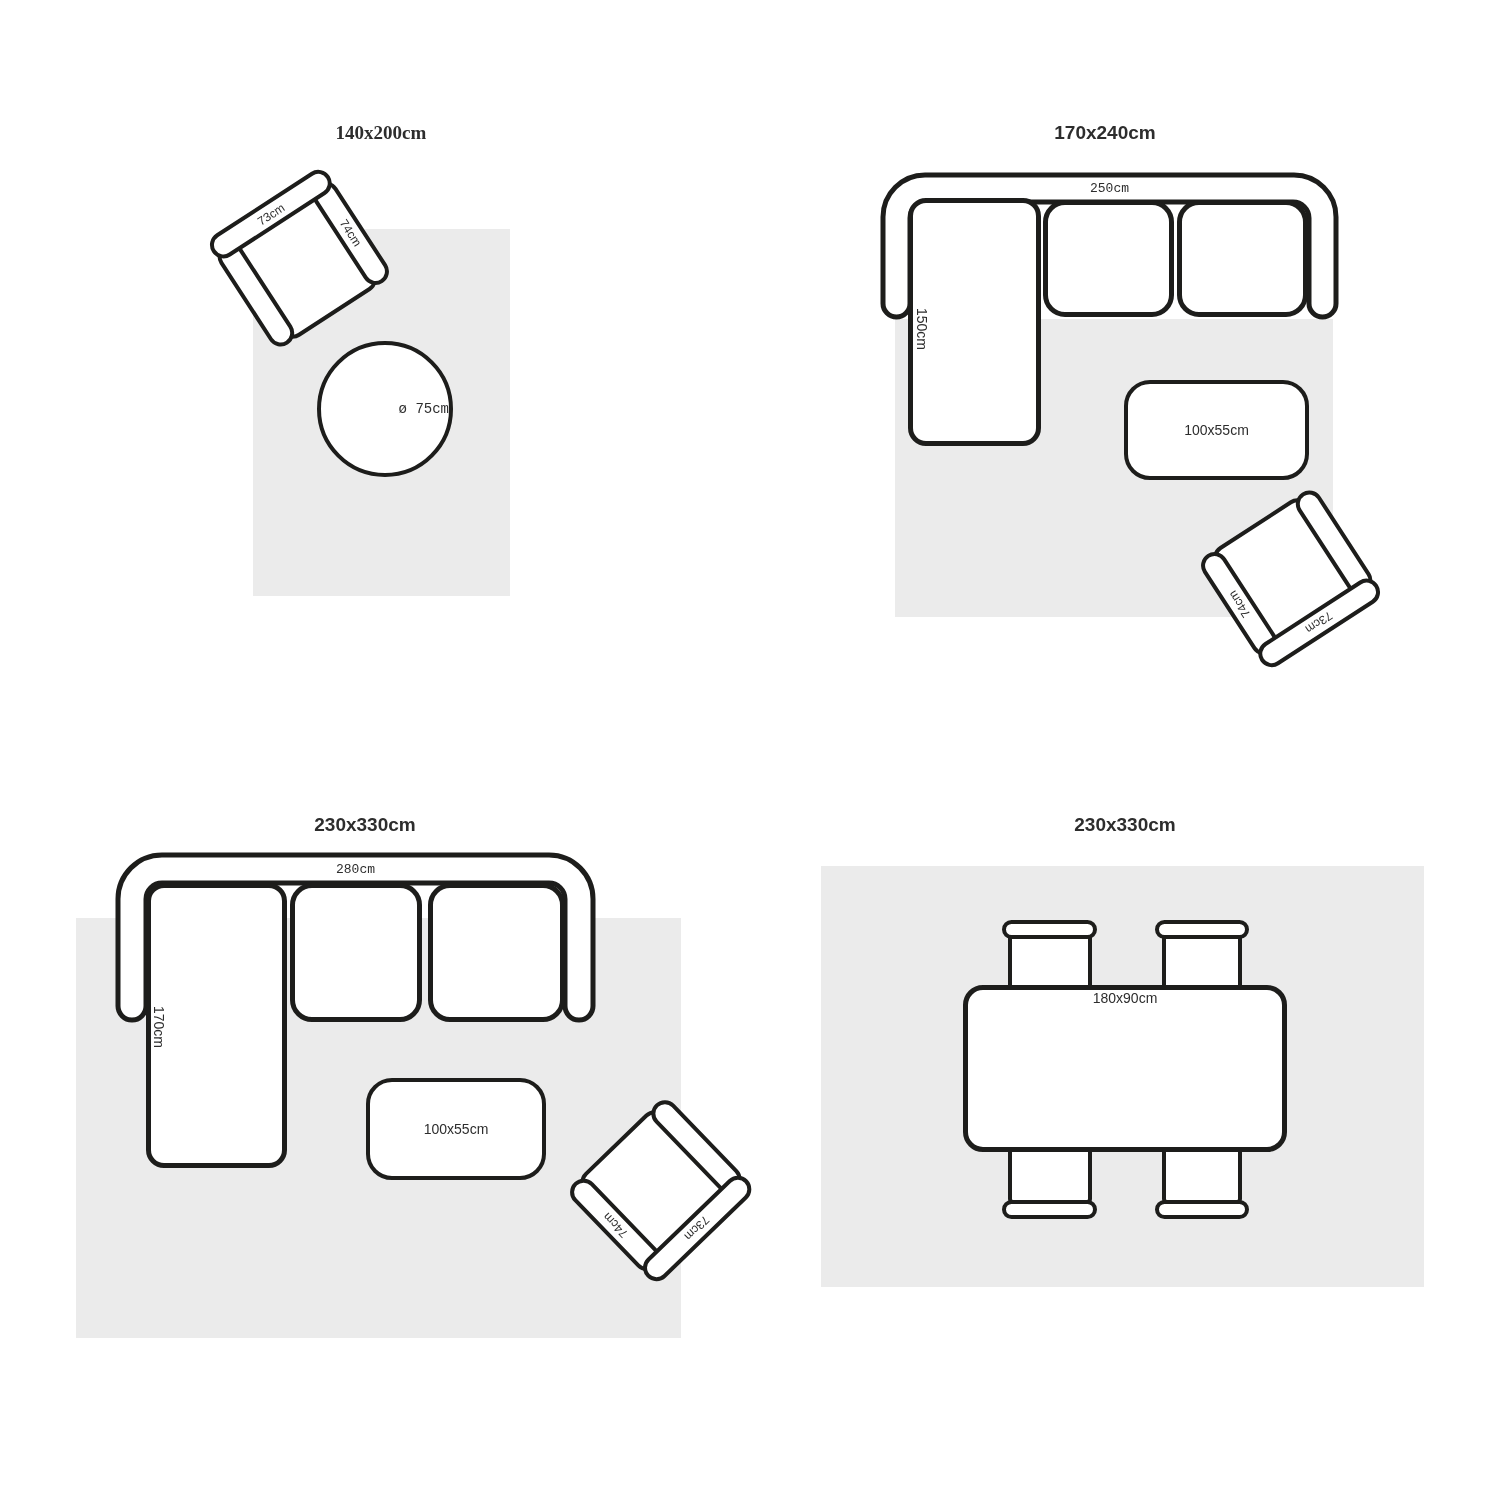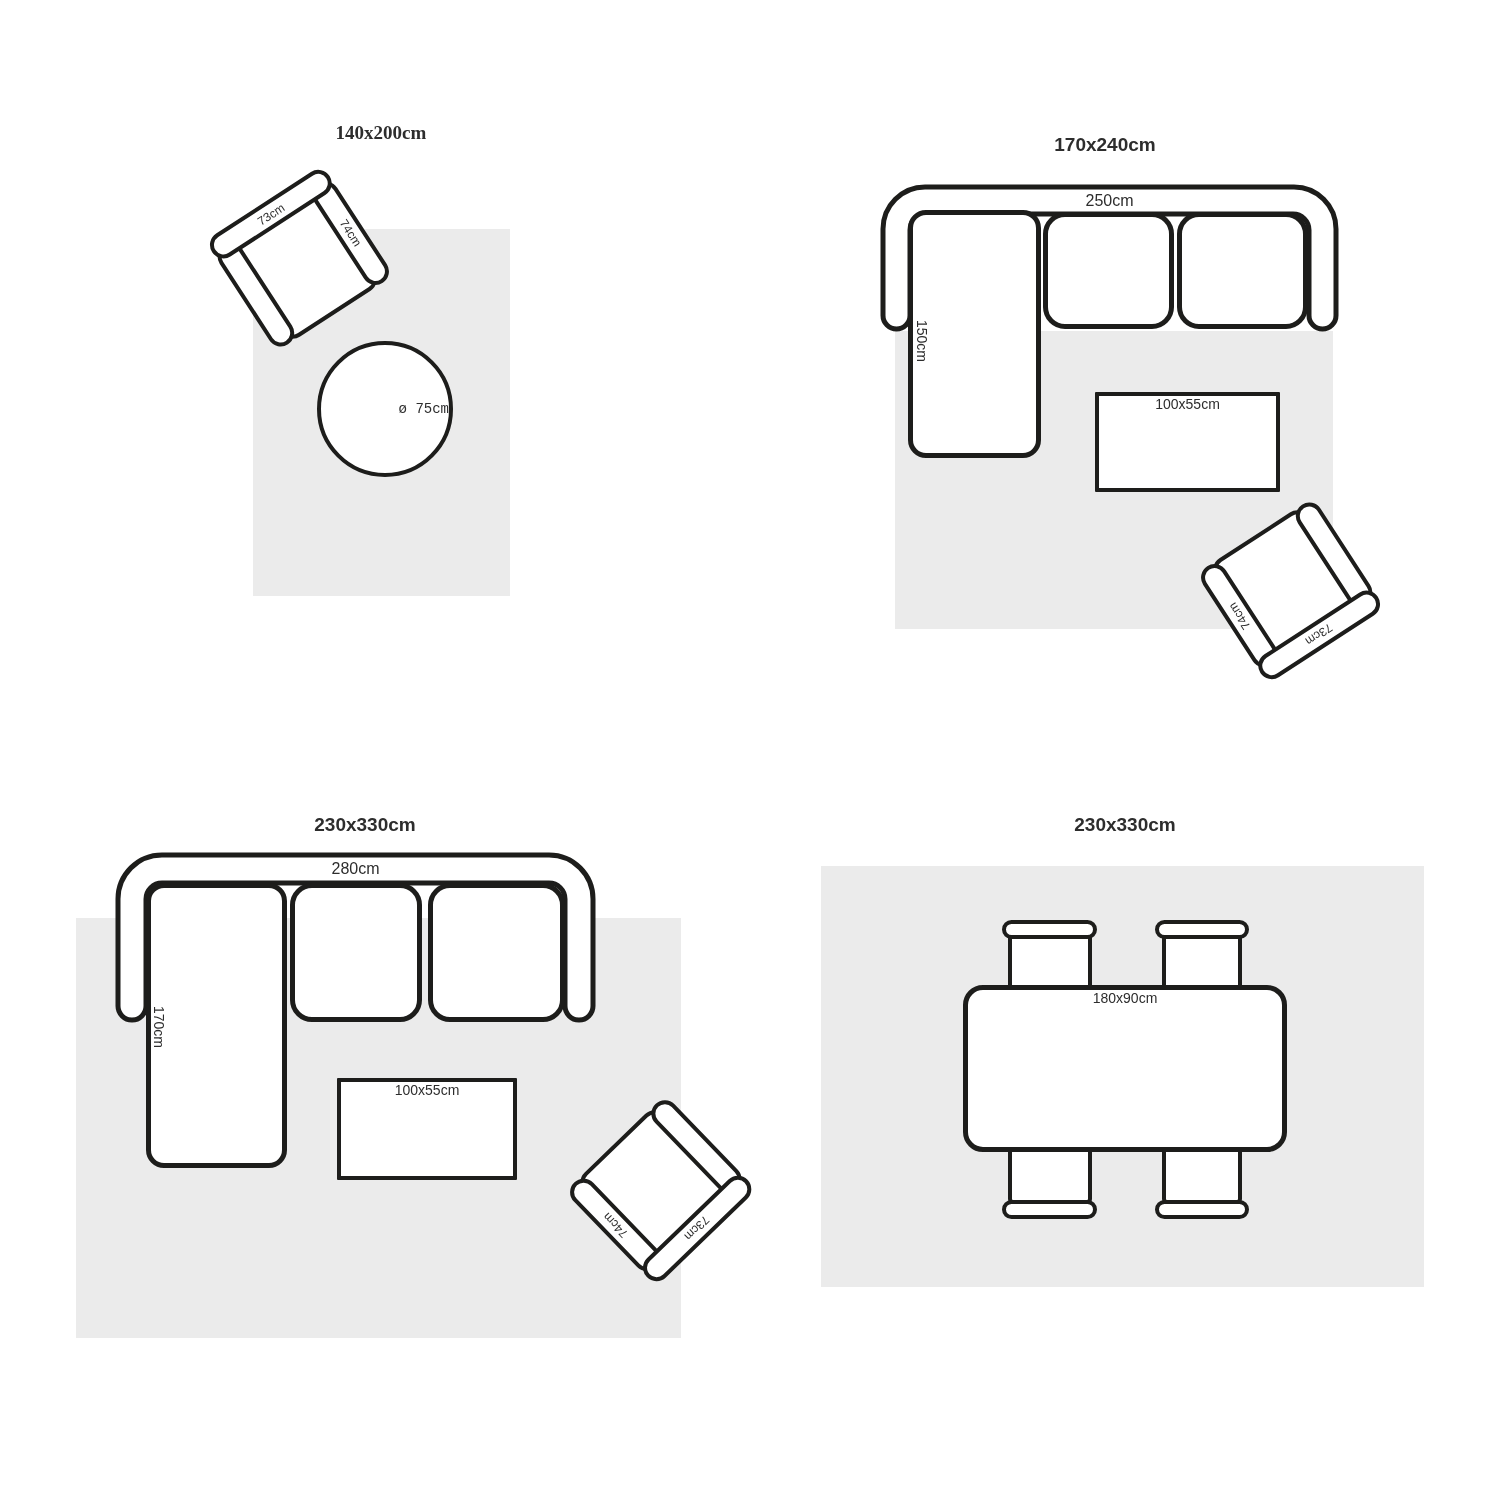--- a/index.html
+++ b/index.html
@@ -10,37 +10,37 @@
   }
   html,body{margin:0;padding:0;background:var(--bg);}
   body{font-family:"Liberation Sans",sans-serif;color:var(--text);}
   .canvas{position:relative;width:1500px;height:1500px;background:var(--bg);overflow:hidden;}
   .quad{position:absolute;width:750px;height:750px;}
   .qtitle{position:absolute;transform:translateX(-50%);font-size:19px;font-weight:700;white-space:nowrap;color:var(--text);}
   .rug{position:absolute;background:var(--rug);}
   .outline{position:absolute;background:#fff;border:5px solid var(--stroke);box-sizing:border-box;}
   .thin{border-width:4px;}
   .lbl{font-size:14px;color:var(--text);}
-  .hlabel{position:absolute;display:flex;align-items:center;justify-content:center;font-size:16px;color:var(--text);}
+  .hlabel{position:absolute;display:flex;align-items:center;justify-content:center;font-size:13px;color:var(--text);font-family:Liberation Mono, monospace;}
   .vlabel{position:absolute;writing-mode:vertical-rl;font-size:14px;color:var(--text);white-space:nowrap;}
   .sofa-back{position:absolute;}
   .sofa-back path{fill:#fff;stroke:var(--stroke);stroke-width:5;stroke-linejoin:round;}
 
   
   .armchair{position:absolute;width:140px;height:134px;transform-origin:50% 50%;}
   .armchair .seat{left:14px;top:16px;width:112px;height:116px;border-radius:14px;border-width:4px;}
   .armchair .arm{top:14px;width:27px;height:118px;border-radius:14px;border-width:4px;display:flex;align-items:center;justify-content:center;}
   .armchair .arm-l{left:0;}
   .armchair .arm-r{left:113px;}
   .armchair .back{left:0;top:0;width:140px;height:27px;border-radius:14px;border-width:4px;display:flex;align-items:center;justify-content:center;}
   .armchair .cap-lbl{font-size:12px;color:var(--text);line-height:1;}
   .armchair .arm .cap-lbl{writing-mode:vertical-rl;}
 
   .round-table{border-radius:50%;border-width:4px;display:flex;align-items:center;justify-content:flex-end;font-family:Liberation Mono, monospace;}
-  .coffee-table{border-radius:1px;border-width:4px;display:flex;justify-content:center;}
+  .coffee-table{border-radius:26px;border-width:4px;display:flex;align-items:center;justify-content:center;margin-left:29px;}
   .cushion{border-radius:22px;}
   .chaise{border-radius:18px;}
   .dining-table{border-radius:20px;display:flex;align-items:flex-start;justify-content:center;}
   .dchair-seat{border-radius:5px;border-width:4px;}
   .dchair-back{border-radius:10px;border-width:4px;}
 </style>
 </head>
 <body>
 
 <div class="canvas">
@@ -59,21 +59,21 @@
       <div class="outline back">
         <span class="cap-lbl">73cm</span>
       </div>
     </div>
 
     <div class="outline round-table" style="left:317px;top:341px;width:136px;height:136px;">
       <span class="lbl">ø 75cm</span>
     </div>
   </div>
 
-  <div class="quad" style="left:750px;top:12px;">
+  <div class="quad" style="left:750px;top:0;">
     <div class="qtitle" style="left:355px;top:122px;">170x240cm</div>
 
     <div class="rug" style="left:145px;top:319px;width:438px;height:298px;"></div>
 
     <svg class="sofa-back" style="left:128px;top:170px;" width="463" height="152" viewBox="-5 -5 463 152">
       <path d="M 0 128.5 L 0 42 A 42 42 0 0 1 42 0 L 411 0 A 42 42 0 0 1 453 42 L 453 128.5 A 13.5 13.5 0 0 1 426 128.5 L 426 43 A 16 16 0 0 0 410 27 L 43 27 A 16 16 0 0 0 27 43 L 27 128.5 A 13.5 13.5 0 0 1 0 128.5 Z"></path>
     </svg>
     <div class="hlabel" style="left:133px;top:175px;width:453px;height:27px;">250cm</div>
     <div class="outline chaise" style="left:158px;top:198px;width:133px;height:248px;"></div>
     <div class="outline cushion" style="left:293px;top:200px;width:131px;height:117px;"></div>

